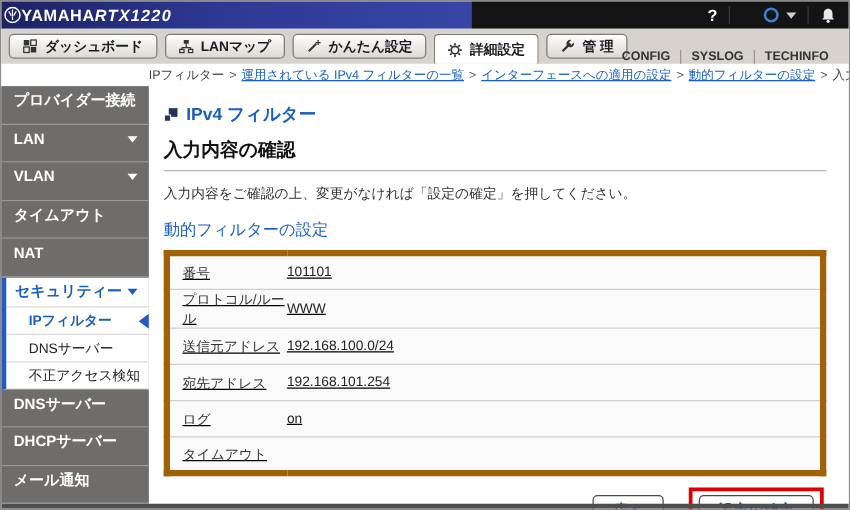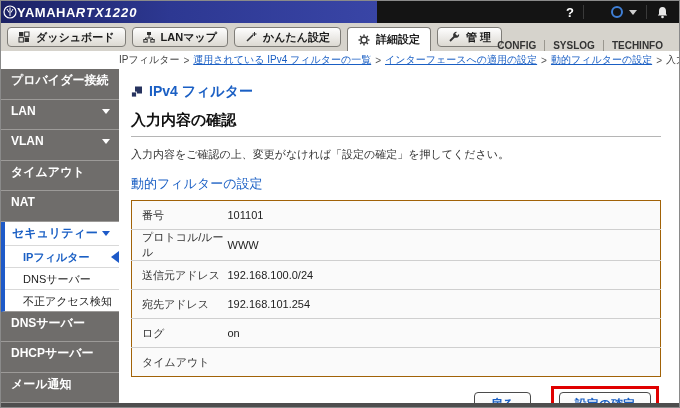--- a/index.html
+++ b/index.html
@@ -49,21 +49,21 @@
   .side-filler { flex:1; background:#8b8987; }
 
   
   .main { flex:1; background:#fff; padding:14px 16px 0 12px; min-width:0; }
   .sec-head { display:flex; align-items:center; gap:6px;text-align:right; }
   .sec-title { color:#1a5fc4; font-size:14px; font-weight:bold; }
   .page-title { font-size:15px; font-weight:bold; color:#111; margin-top:10px; }
   .rule { border:none; border-top:1px solid #b5b5b5; margin-top:6px; margin-right:2px; }
   .message { font-size:11px; color:#333; margin-top:10px; }
   .subsec-title { color:#1a5fc4; font-size:13px; margin-top:13px; }
-  table.confirm { width:calc(100% - 2px); border-collapse:collapse; margin-top:7px; background:#fafafa; border:1px solid #a16207; }
+  table.confirm { width:calc(100% - 2px); border-collapse:collapse; margin-top:7px; background:#fafafa; border:5px solid #a16207;text-decoration:underline; }
   table.confirm tr { height:29px; border-bottom:1px solid #cfcfcf; }
   table.confirm tr:last-child { border-bottom:none; }
   table.confirm td { font-size:11px; vertical-align:middle; }
   td.lbl { width:96px; padding-left:10px; color:#333; }
   td.val { color:#222; }
   .btn-row { margin-top:9px; display:flex; justify-content:flex-end; align-items:center; gap:20px; padding-right:4px; }
   .ui-btn { font-size:12px; font-weight:bold; color:#1a5fc4; background:linear-gradient(#ffffff,#f1f1f1); border:1px solid #4a4a4a; border-radius:4px; height:24px; padding:0 15px; cursor:pointer; font-family:inherit; }
   .red-box { border:3px solid #e00000; padding:3px 5px; display:inline-flex; }
 
   .bottom-strip { height:4px; background:#4e4e4e; flex:0 0 auto; }

